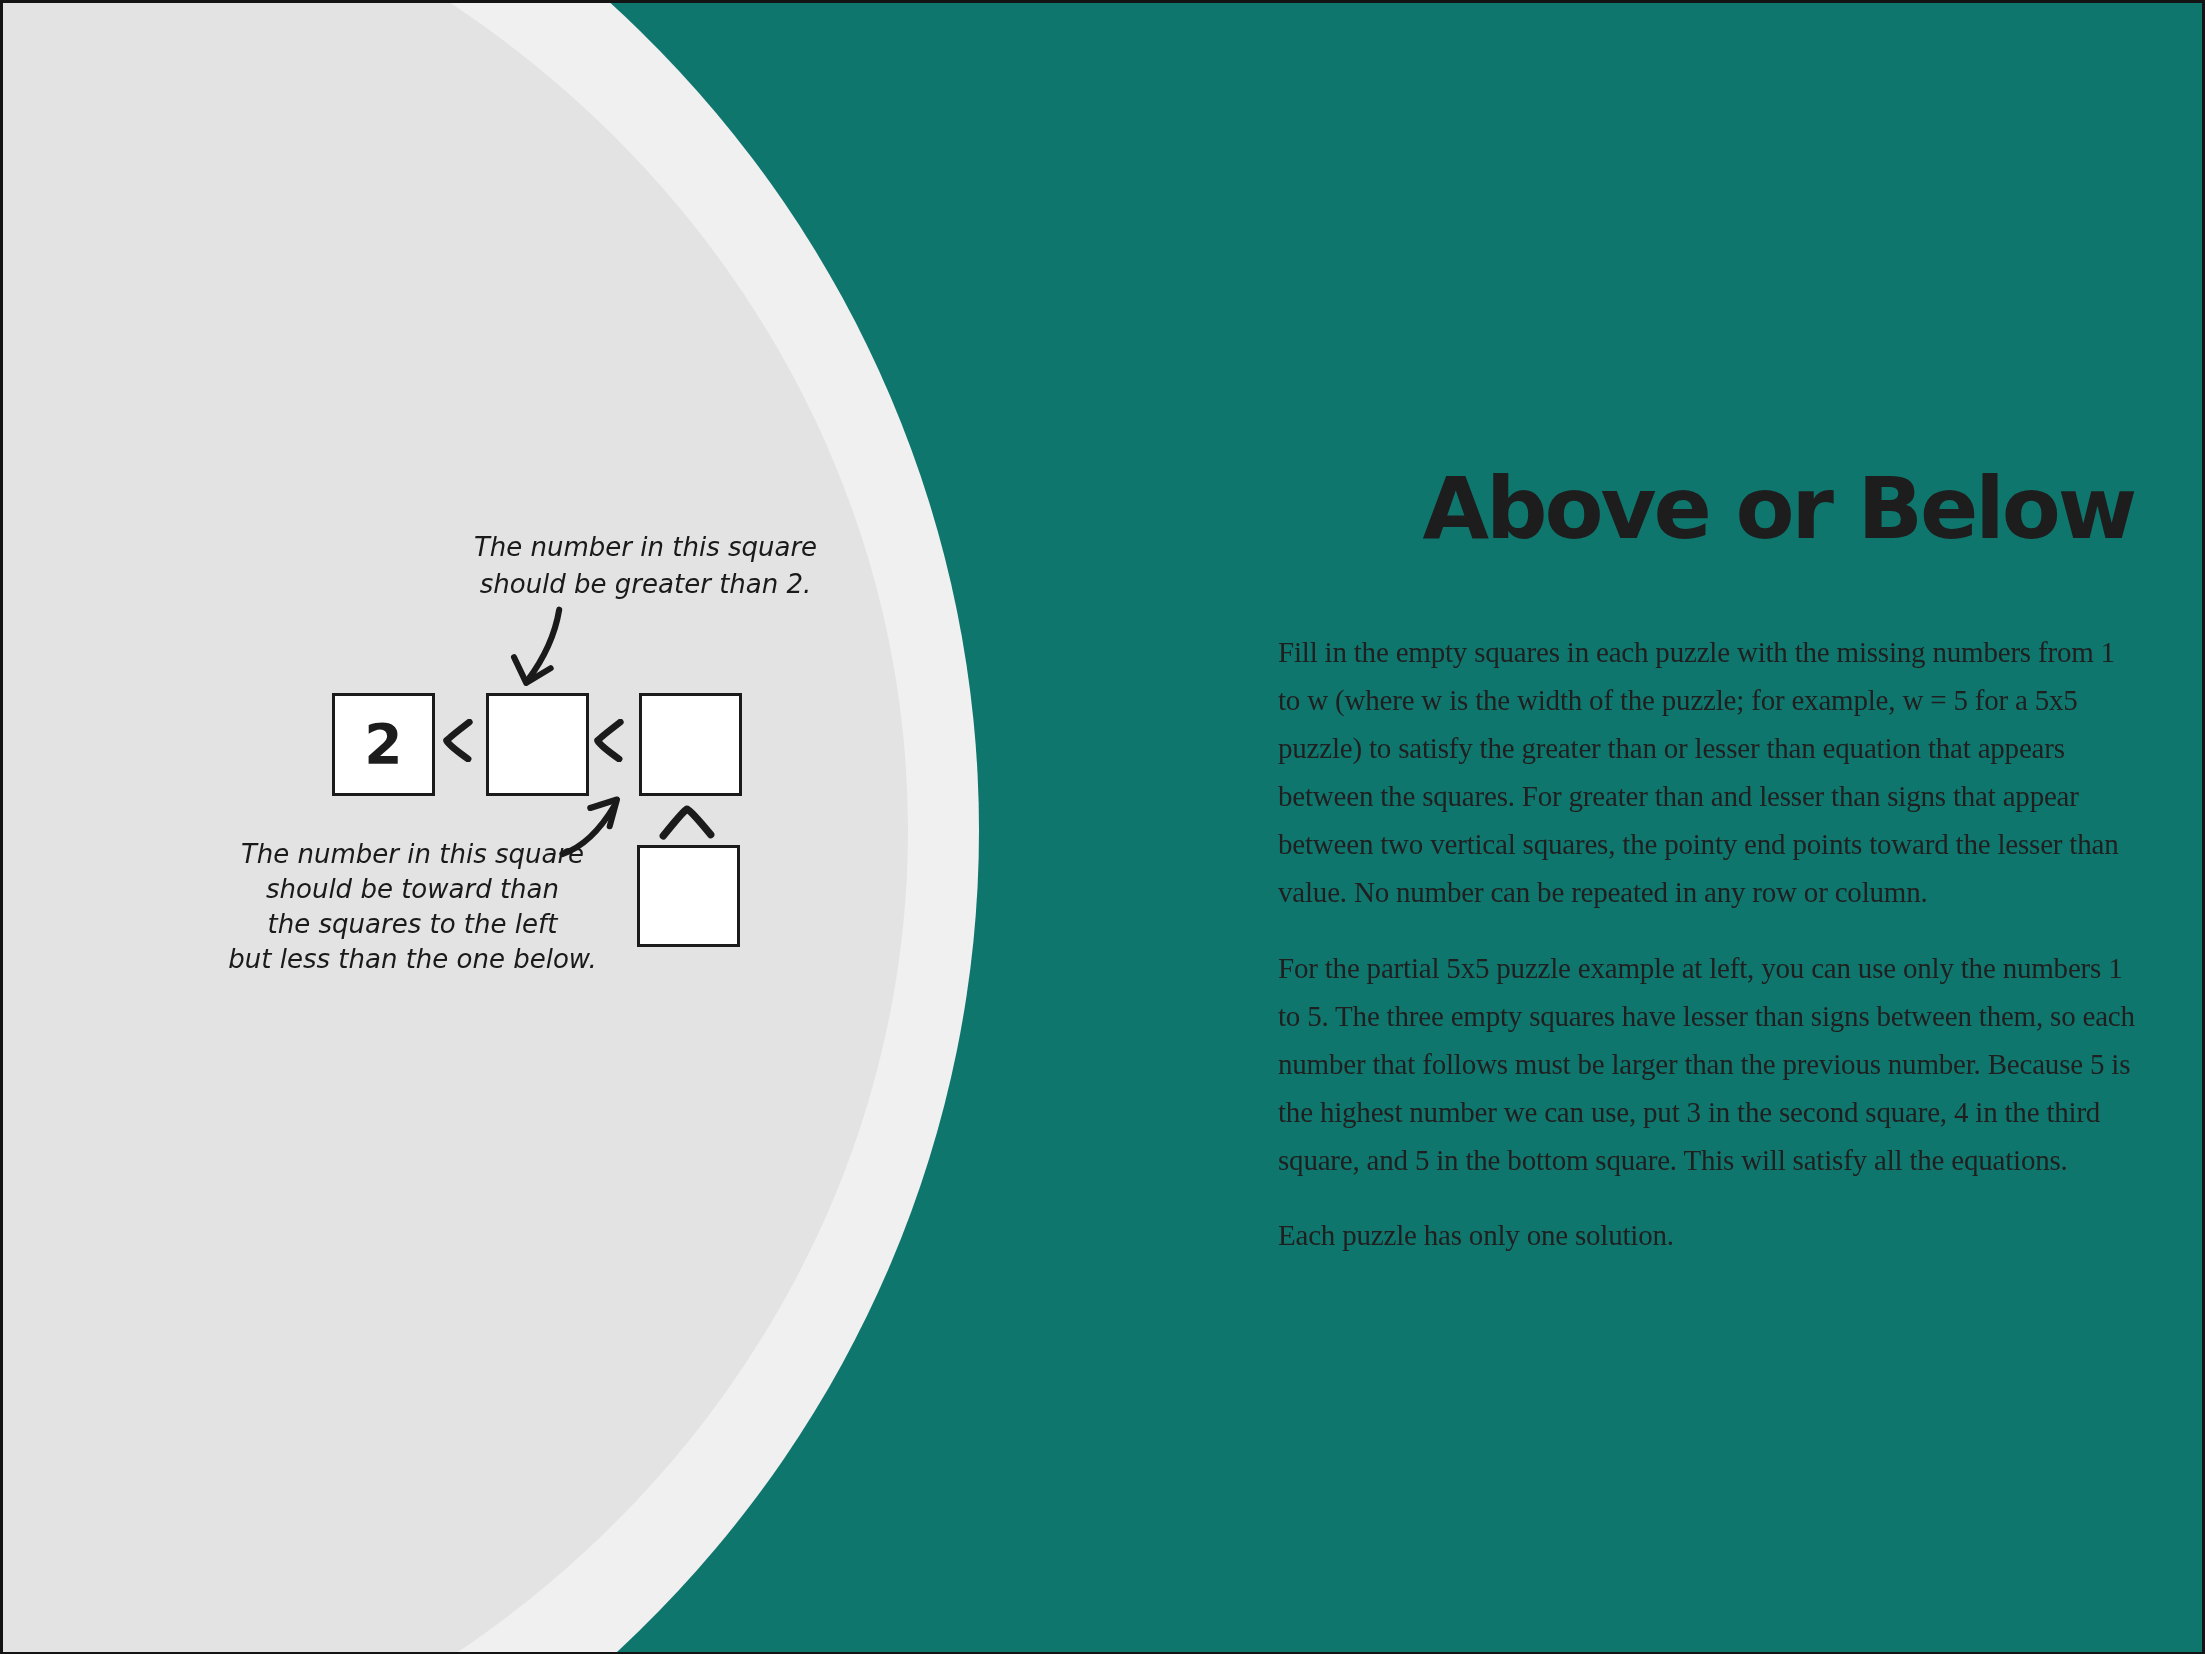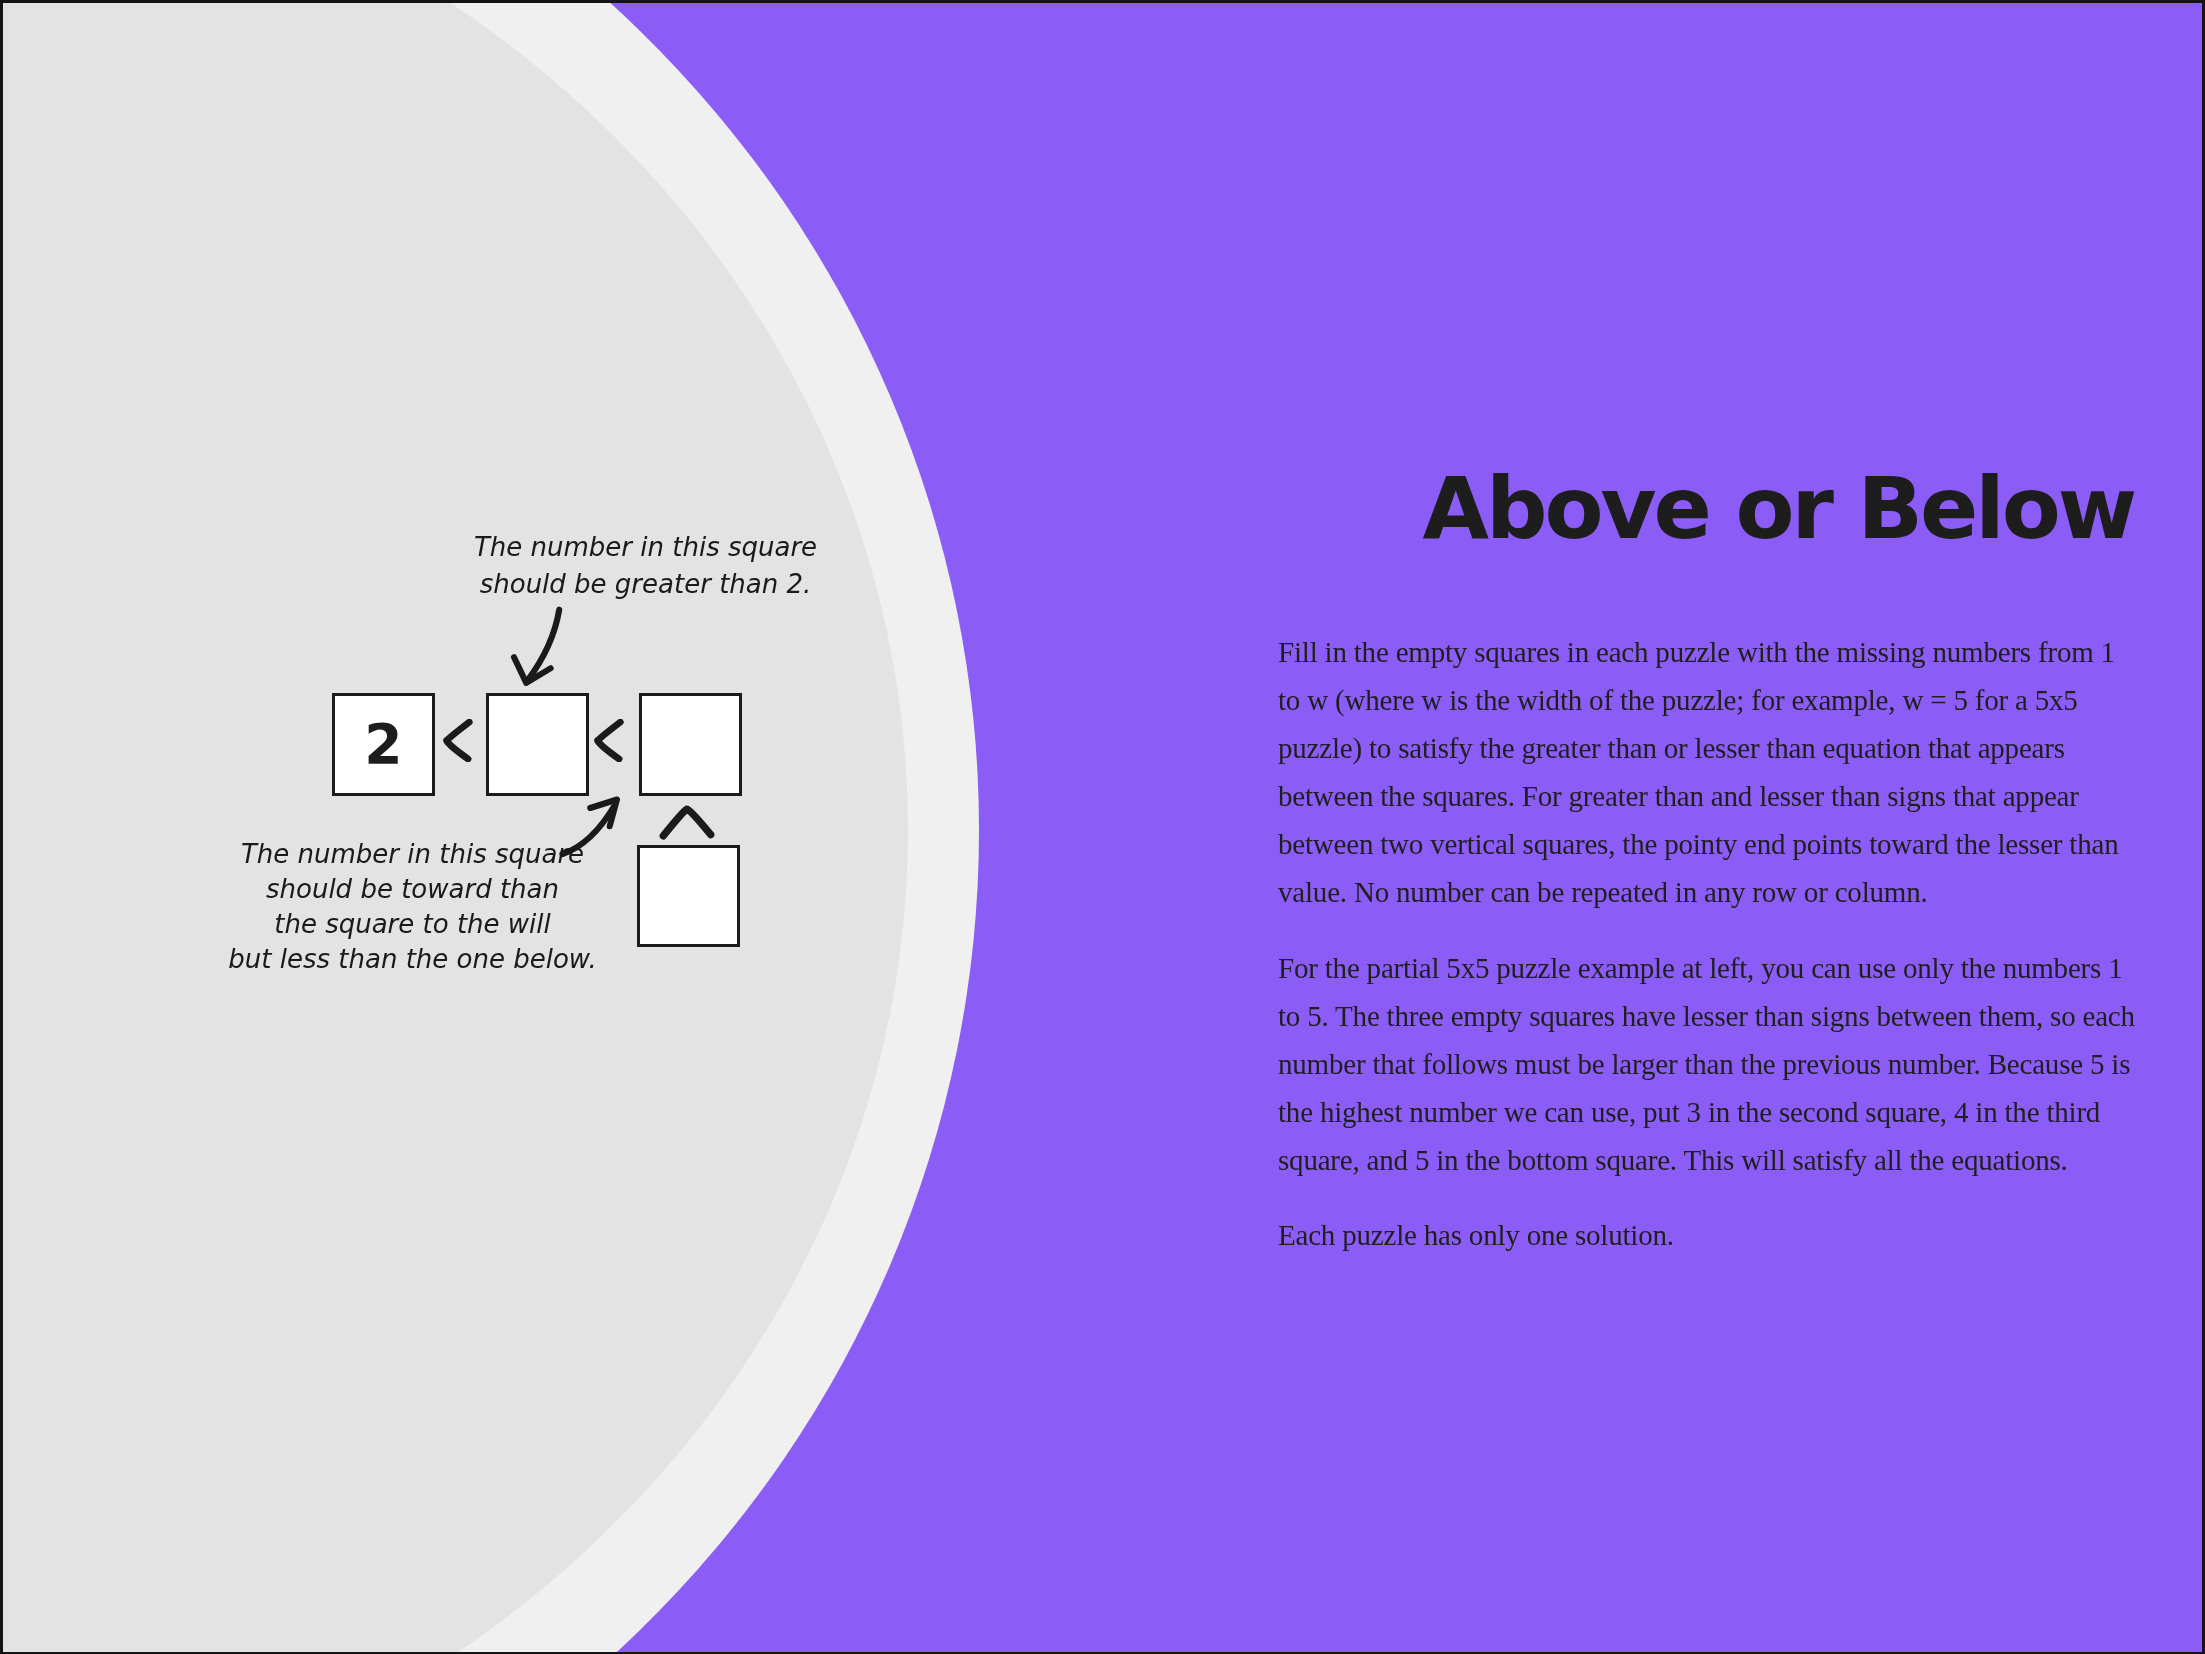--- a/index.html
+++ b/index.html
@@ -1,20 +1,20 @@
 <!DOCTYPE html>
 <html style="font-size:9.8px"><head>
 <meta charset="utf-8">
 <style>
   html,body{margin:0;padding:0;background:#888;}
   .page{
     position:relative;
     width:2205px;height:1655px;
     box-sizing:border-box;
-    background:#8b5cf6;
+    background:#0f766e;
     border:3.1px solid #141414;
     overflow:hidden;
     font-family:"DejaVu Sans",sans-serif;
   }
   
   .blob-outer{
     position:absolute;
     left:-1342px;top:-304px;
     width:2318px;height:2263px;
     border-radius:50%;
@@ -133,21 +133,21 @@
     </svg>
 
     <svg class="arrow-svg" style="left:553px;top:788px;" width="71" height="68" viewBox="0 0 116 112">
       <path d="M10,104 Q58,88 96,24" fill="none" stroke="#1a1a1a" stroke-width="10" stroke-linecap="round"></path>
       <path d="M56,28 L100,14 L88,58" fill="none" stroke="#1a1a1a" stroke-width="10" stroke-linecap="round" stroke-linejoin="round"></path>
     </svg>
 
     <div class="note bottom-note">
       <div class="ln">The number in this square</div>
       <div class="ln">should be toward than</div>
-      <div class="ln">the square to the will</div>
+      <div class="ln">the squares to the left</div>
       <div class="ln">but less than the one below.</div>
     </div>
 
   </div>
 
   <h1 class="title">Above or Below</h1>
 
   <div class="body-col">
     <p>Fill in the empty squares in each puzzle with the missing numbers from 1 to w (where w is the width of the puzzle; for example, w = 5 for a 5x5 puzzle) to satisfy the greater than or lesser than equation that appears between the squares. For greater than and lesser than signs that appear between two vertical squares, the pointy end points toward the lesser than value. No number can be repeated in any row or column.</p>
     <p>For the partial 5x5 puzzle example at left, you can use only the numbers 1 to 5. The three empty squares have lesser than signs between them, so each number that follows must be larger than the previous number. Because 5 is the highest number we can use, put 3 in the second square, 4 in the third square, and 5 in the bottom square. This will satisfy all the equations.</p>

